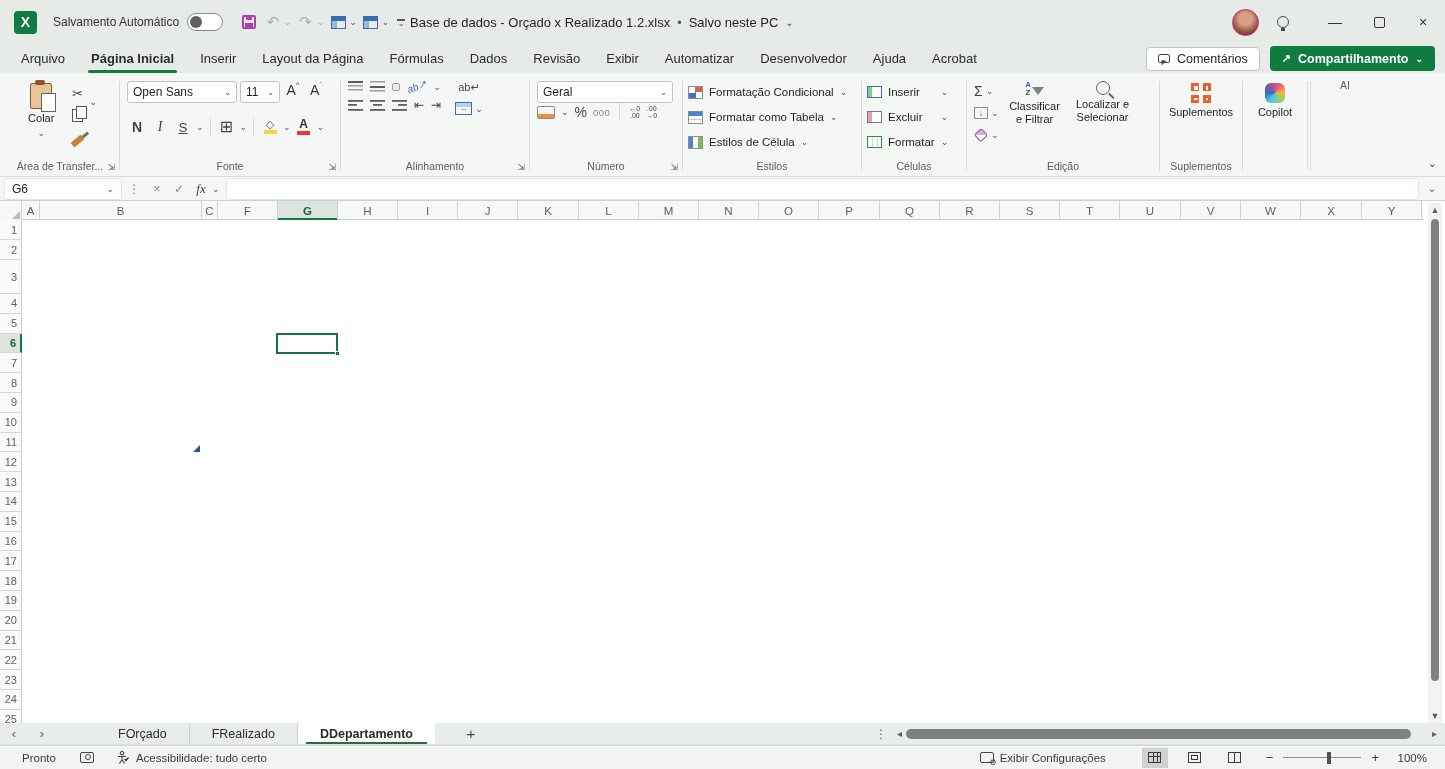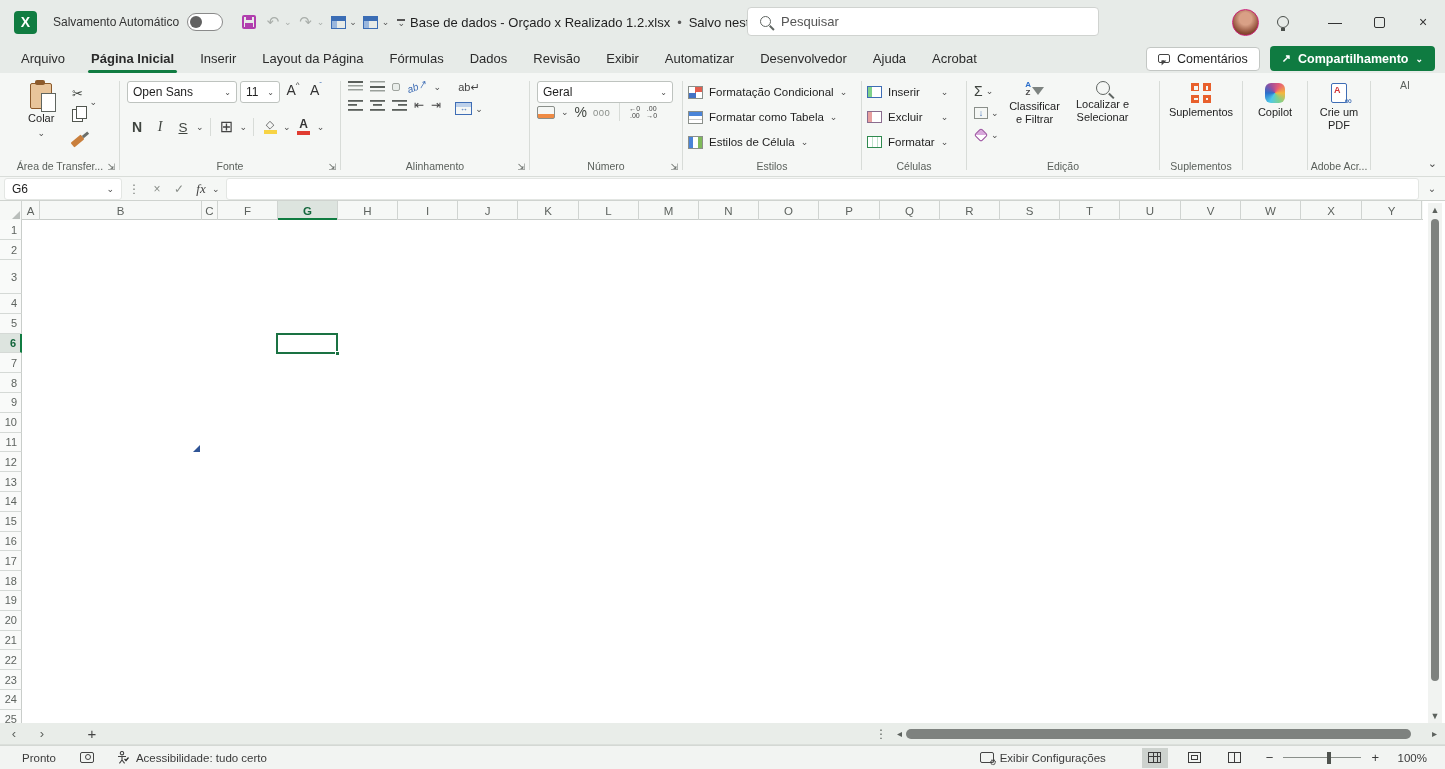--- a/index.html
+++ b/index.html
@@ -275,24 +275,20 @@
           <i></i>
           <span>⌄</span>
         </span>
     </div>
     <div class="doc-title">
       <span>Base de dados - Orçado x Realizado 1.2.xlsx</span>
       <span class="dot">•</span>
       <span>Salvo neste PC</span>
       <span class="chev">⌄</span>
     </div>
-    <div class="searchbox">
-      <span class="mag"></span>
-      <input type="text" placeholder="Pesquisar" style="">
-    </div>
     <div class="tb-right">
       <span class="avatar"></span>
       <span class="bulb"></span>
       <span class="winbtn">—</span>
       <span class="winbtn">
           <span class="maxi"></span>
         </span>
       <span class="winbtn">×</span>
     </div>
   </div>
@@ -574,31 +570,20 @@
       <div class="rg-body" style="justify-content:center;">
         <div class="bigbtn">
           <span class="copic"></span>
           <span class="bb-label">Copilot</span>
         </div>
       </div>
       <div class="rg-foot"></div>
     </div>
     <div class="gdiv"></div>
 
-    <div class="rgroup g-adobe">
-      <div class="rg-body" style="justify-content:center;">
-        <div class="bigbtn">
-          <span class="pdfic"></span>
-          <span class="bb-label">Crie um PDF</span>
-        </div>
-      </div>
-      <div class="rg-foot">
-          <span>Adobe Acr...</span>
-        </div>
-    </div>
     <div class="gdiv"></div>
 
     <div class="rgroup g-ai">
       <div class="rg-foot">
           <span>AI</span>
         </div>
     </div>
 
     <span class="ribbon-collapse">⌄</span>
   </div>
@@ -685,20 +670,25 @@
     <span class="varrow">▲</span>
     <div class="vtrack">
         <div class="vthumb"></div>
       </div>
     <span class="varrow down">▼</span>
   </div>
 
   <div class="sheettabs">
     <span class="stnav">‹</span>
     <span class="stnav">›</span>
+    <div id="stabs">
+        <div class="stab">FOrçado</div>
+        <div class="stab">FRealizado</div>
+        <div class="stab active">DDepartamento</div>
+      </div>
     <span class="stadd">+</span>
     <span class="sdots">⋮</span>
     <div class="hscroll">
       <span class="harrow">◂</span>
       <div class="htrack">
           <div class="hthumb"></div>
         </div>
       <span class="harrow">▸</span>
     </div>
   </div>

